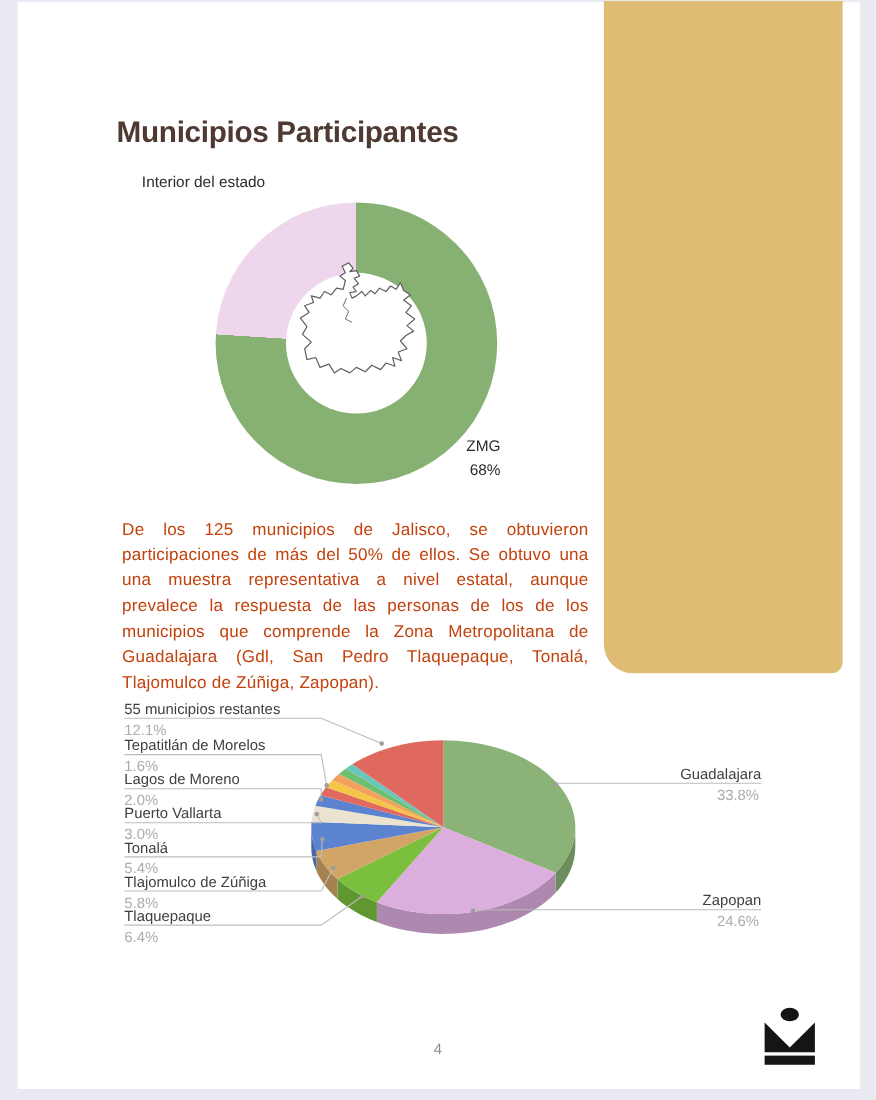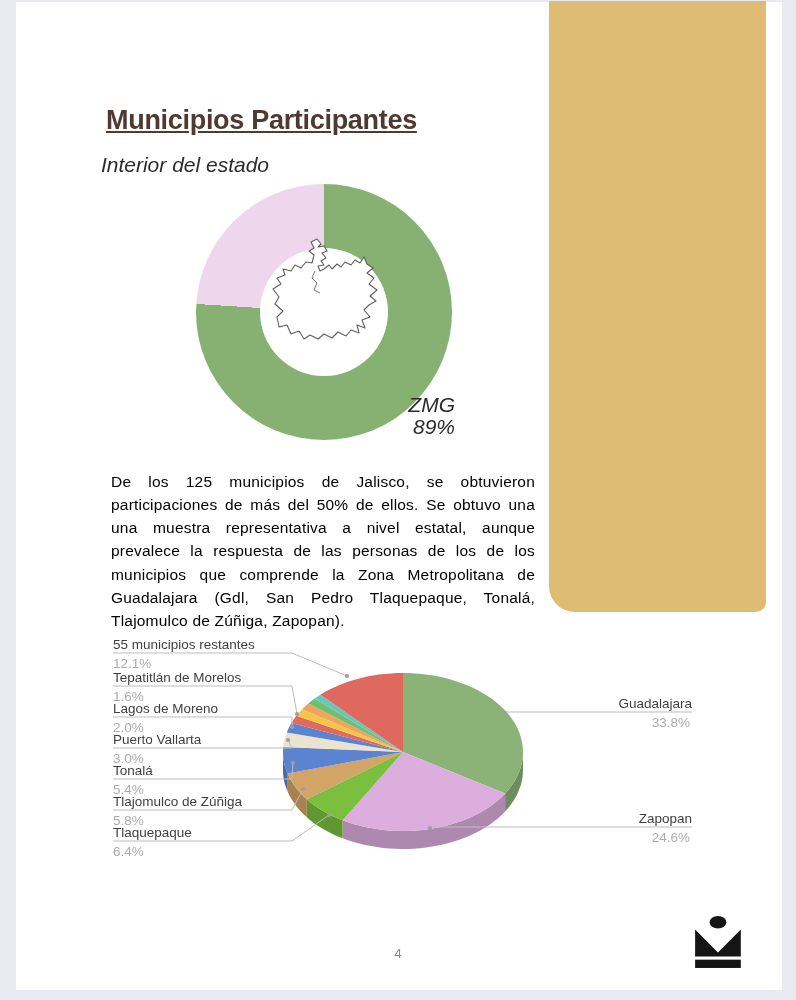--- a/index.html
+++ b/index.html
@@ -14,40 +14,39 @@
   }
   .gold-panel{
     left:549px;top:1px;width:217px;height:611px;
     background:#dfbc74;
     border-radius:0 0 10px 26px;
   }
   .page-title{
     left:106px;top:87px;width:480px;
     font-size:27px;font-weight:bold;letter-spacing:-0.3px;
     color:#4e3a31;
-    text-decoration:underline;
   }
   
   .donut{
     left:196px;top:184px;width:256px;height:256px;border-radius:50%;
   }
   .donut-hole{
     left:260px;top:248px;width:128px;height:128px;border-radius:50%;
     background:#ffffff;
   }
   .map-svg{left:266px;top:238px;}
   .donut-label{
-    color:#2b2b2b;font-size:21px;line-height:22px;text-align:center;font-style:italic;
+    color:#2b2b2b;font-size:14px;line-height:22px;text-align:center;
   }
   .donut-label.interior{left:100px;top:154px;width:170px;}
   .donut-label.zmg{left:385px;top:394px;width:70px;text-align:right;}
   
   .body-paragraph{
     left:111px;top:454px;width:424px;
-    font-size:15.5px;line-height:23.3px;color:#000000;
+    font-size:15.5px;line-height:23.3px;color:#c2410c;
     text-align:justify;letter-spacing:0.2px;
   }
   
   .pie-svg{left:0px;top:618px;}
   .pie-name-text{font-size:13.5px;fill:#3f3f3f;}
   .pie-pct-text{font-size:13.5px;fill:#acacac;}
   
   .page-number{
     left:380px;top:946px;width:36px;text-align:center;
     font-size:13.5px;color:#8e8e8e;
@@ -74,21 +73,21 @@
            L11,79 L17,73 L9,66 L13,59 L7,51
            L15,46 L11,40 L19,37 L17,31 L25,33 L29,27 L35,30 L40,24 Z" fill="#ffffff" stroke="#5f5f5f" stroke-width="1.1" stroke-linejoin="round"></path>
   <path d="M49,33 L46,40 L51,45 L48,52 L54,55" fill="none" stroke="#6a6a6a" stroke-width="0.9" stroke-linejoin="round"></path>
 </svg>
 
 <div class="abs donut-label interior">
   <div>Interior del estado</div>
 </div>
 <div class="abs donut-label zmg">
   <div>ZMG</div>
-  <div>89%</div>
+  <div>68%</div>
 </div>
 
 <p class="abs body-paragraph">De los 125 municipios de Jalisco, se obtuvieron participaciones de más del 50% de ellos. Se obtuvo una una muestra representativa a nivel estatal, aunque prevalece la respuesta de las personas de los de los municipios que comprende la Zona Metropolitana de Guadalajara (Gdl, San Pedro Tlaquepaque, Tonalá, Tlajomulco de Zúñiga, Zapopan).</p>
 
 <svg class="abs pie-svg" width="796" height="252" viewBox="0 618 796 252">
     <path d="M523.0,752.0L522.8,756.0L522.4,759.9L521.6,763.9L520.6,767.8L519.2,771.6L517.6,775.5L515.6,779.2L513.4,782.9L510.9,786.5L508.2,790.1L505.1,793.5L505.1,811.5L508.2,808.1L510.9,804.5L513.4,800.9L515.6,797.2L517.6,793.5L519.2,789.6L520.6,785.8L521.6,781.9L522.4,777.9L522.8,774.0L523.0,770.0Z" fill="rgb(110,141,94)"></path>
     <path d="M505.1,793.5L501.7,796.9L498.1,800.2L494.2,803.3L490.1,806.4L485.7,809.2L481.1,812.0L476.3,814.5L471.3,816.9L466.1,819.2L460.8,821.2L455.3,823.1L449.7,824.8L443.9,826.3L438.1,827.6L432.1,828.6L426.1,829.5L420.0,830.2L413.8,830.7L407.7,830.9L401.5,831.0L395.3,830.8L389.2,830.5L383.0,829.9L377.0,829.1L371.0,828.1L365.1,826.9L359.2,825.6L353.5,824.0L348.0,822.2L342.6,820.2L342.6,838.2L348.0,840.2L353.5,842.0L359.2,843.6L365.1,844.9L371.0,846.1L377.0,847.1L383.0,847.9L389.2,848.5L395.3,848.8L401.5,849.0L407.7,848.9L413.8,848.7L420.0,848.2L426.1,847.5L432.1,846.6L438.1,845.6L443.9,844.3L449.7,842.8L455.3,841.1L460.8,839.2L466.1,837.2L471.3,834.9L476.3,832.5L481.1,830.0L485.7,827.2L490.1,824.4L494.2,821.3L498.1,818.2L501.7,814.9L505.1,811.5Z" fill="rgb(174,137,175)"></path>
     <path d="M342.6,820.2L337.4,818.2L332.5,815.9L327.7,813.5L323.1,810.9L318.7,808.2L314.5,805.4L310.5,802.4L306.8,799.2L306.8,817.2L310.5,820.4L314.5,823.4L318.7,826.2L323.1,828.9L327.7,831.5L332.5,833.9L337.4,836.2L342.6,838.2Z" fill="rgb(96,151,48)"></path>
     <path d="M306.8,799.2L303.2,795.9L299.9,792.4L296.8,788.8L294.1,785.1L291.6,781.3L289.4,777.5L287.6,773.6L287.6,791.6L289.4,795.5L291.6,799.3L294.1,803.1L296.8,806.8L299.9,810.4L303.2,813.9L306.8,817.2Z" fill="rgb(166,130,81)"></path>
     <path d="M287.6,773.6L286.2,770.0L285.0,766.5L284.1,762.9L283.5,759.3L283.1,755.6L283.0,752.0L283.0,770.0L283.1,773.6L283.5,777.3L284.1,780.9L285.0,784.5L286.2,788.0L287.6,791.6Z" fill="rgb(72,103,164)"></path>

